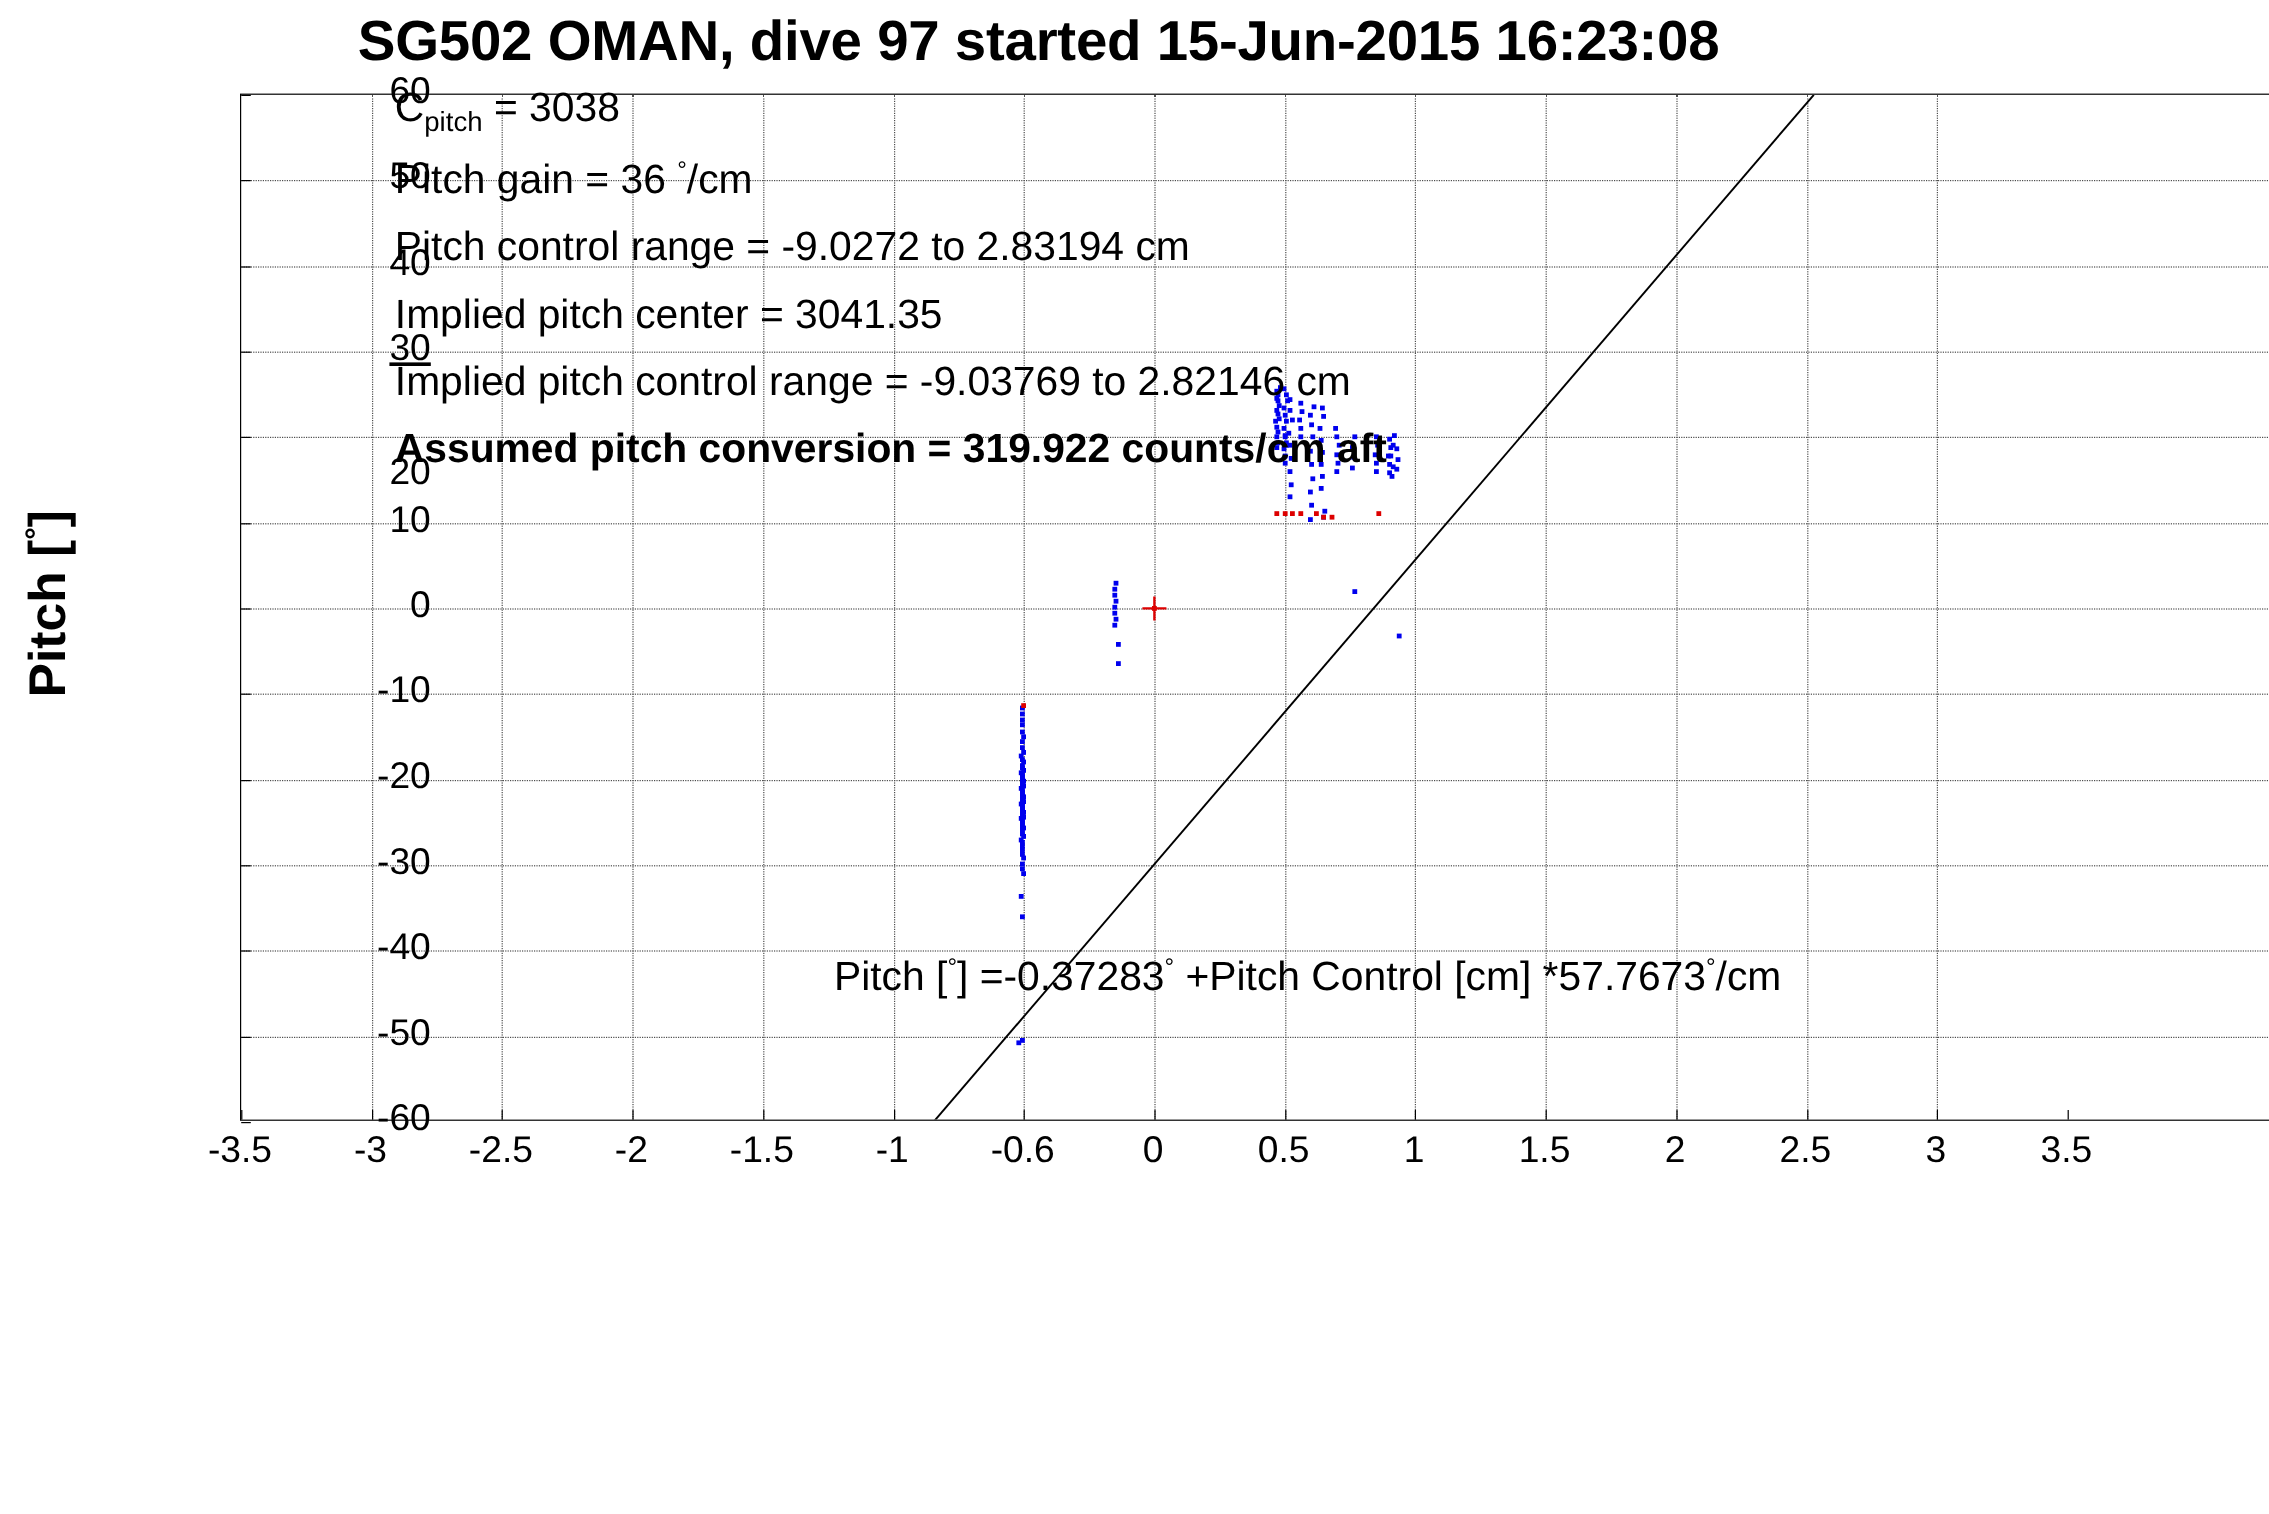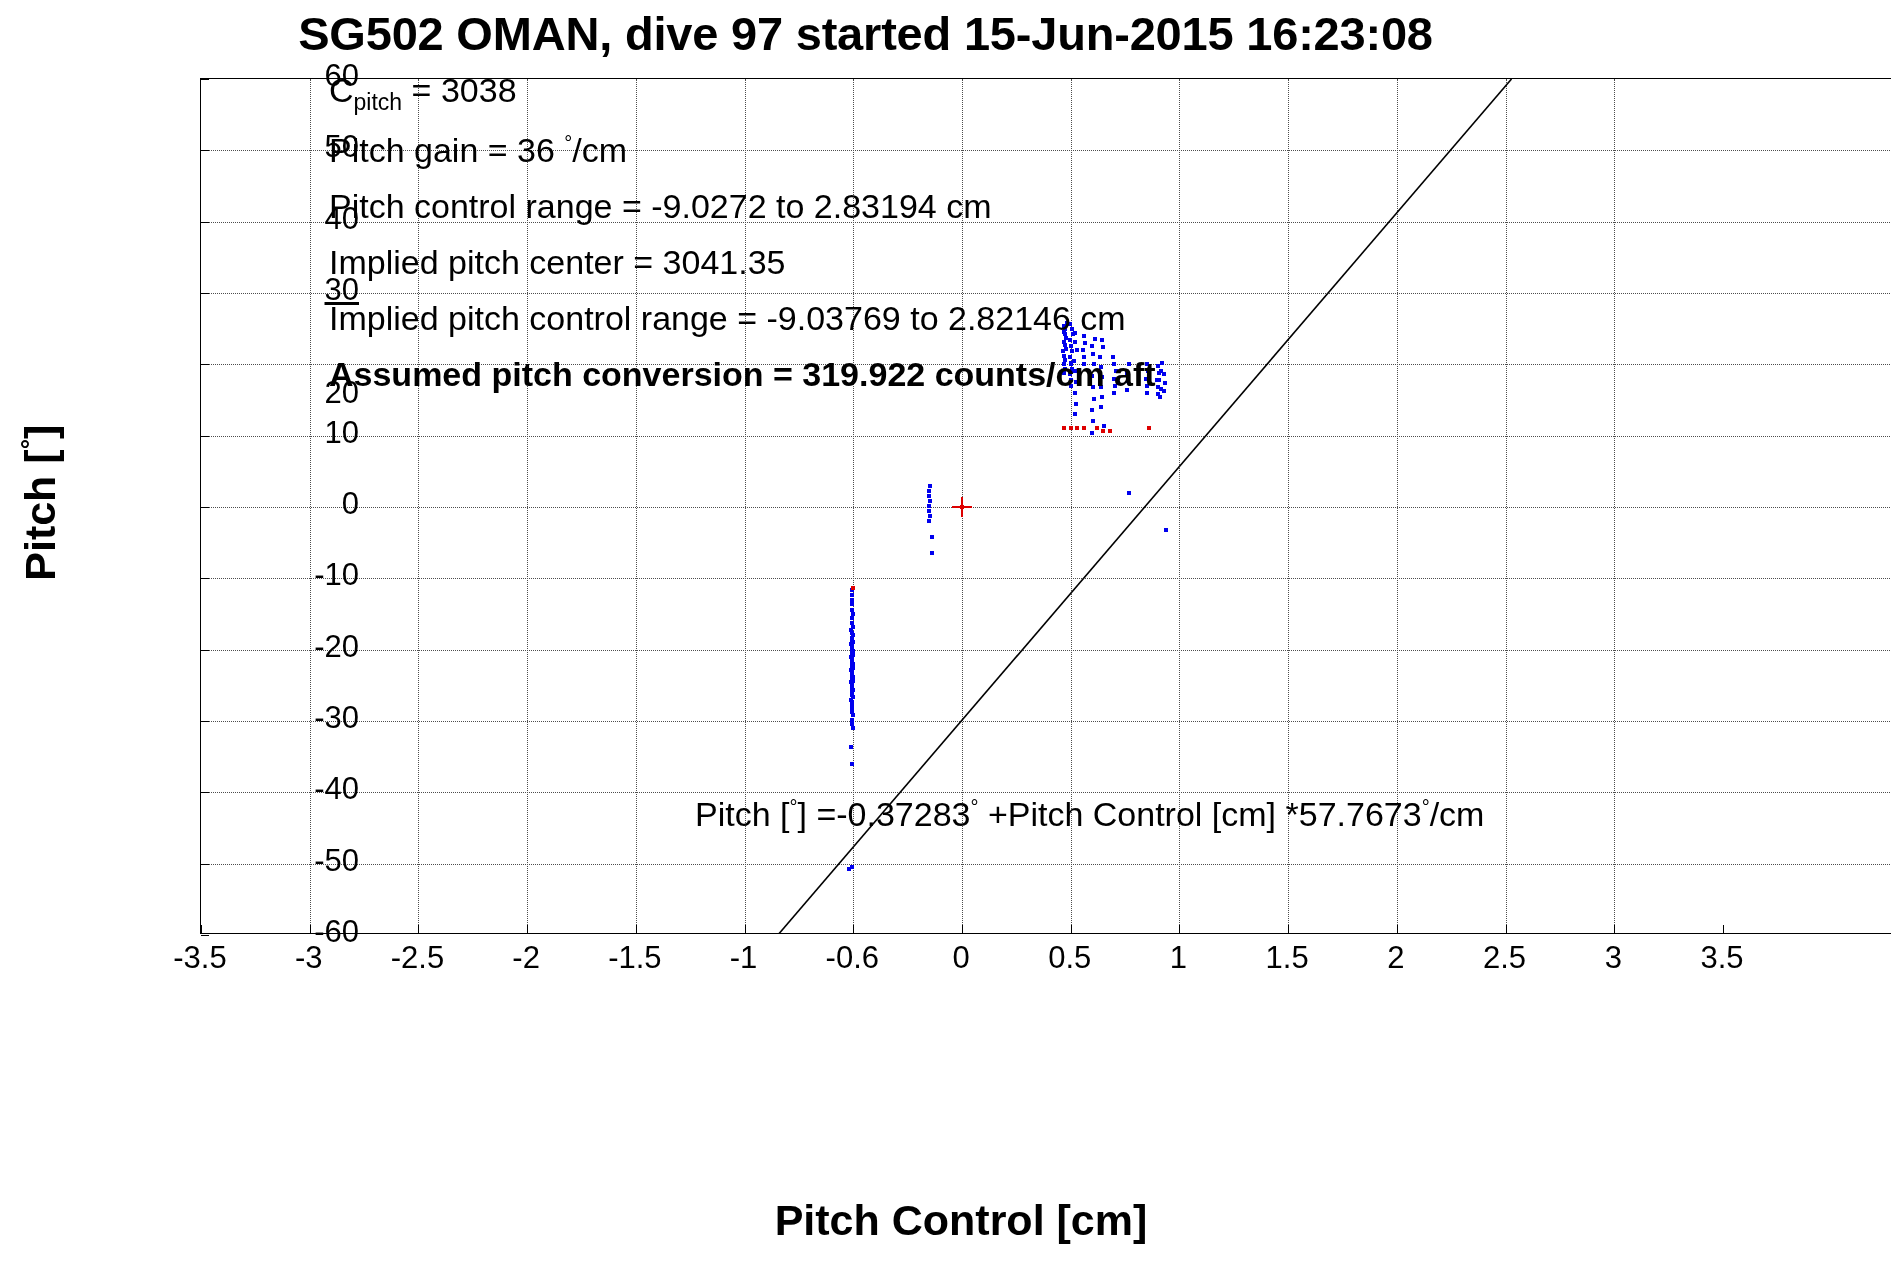--- a/index.html
+++ b/index.html
@@ -368,21 +368,20 @@
     <div class="anno" style="left:128px; top:108px;">Pitch control range = -9.0272 to 2.83194 cm</div>
     <div class="anno" style="left:128px; top:164px;">Implied pitch center = 3041.35</div>
     <div class="anno" style="left:128px; top:220px;">Implied pitch control range = -9.03769 to 2.82146 cm</div>
     <div class="anno" style="left:128px; top:276px;font-weight:bold;">Assumed pitch conversion = 319.922 counts/cm aft</div>
 
     <div id="eq" style="left:494px; top:716px;">
       <span>Pitch [</span><span class="deg">°</span><span>] =-0.37283</span><span class="deg">°</span><span> +Pitch Control [cm] *57.7673</span><span class="deg">°</span><span>/cm</span>
     </div>
   </div>
 
-  <div id="xname">Pitch Control [cm]</div>
   <div id="yname">Pitch [<span style="font-size:26px; vertical-align:super;">°</span>]</div>
 
 <div class="xlab" style="left: 200px; top: 940px;">-3.5</div>
     <div class="xlab" style="left: 308.714px; top: 940px;">-3</div>
     <div class="xlab" style="left: 417.429px; top: 940px;">-2.5</div>
     <div class="xlab" style="left: 526.143px; top: 940px;">-2</div>
     <div class="xlab" style="left: 634.857px; top: 940px;">-1.5</div>
     <div class="xlab" style="left: 743.571px; top: 940px;">-1</div>
     <div class="xlab" style="left: 852.286px; top: 940px;">-0.6</div>
     <div class="xlab" style="left: 961px; top: 940px;">0</div>

